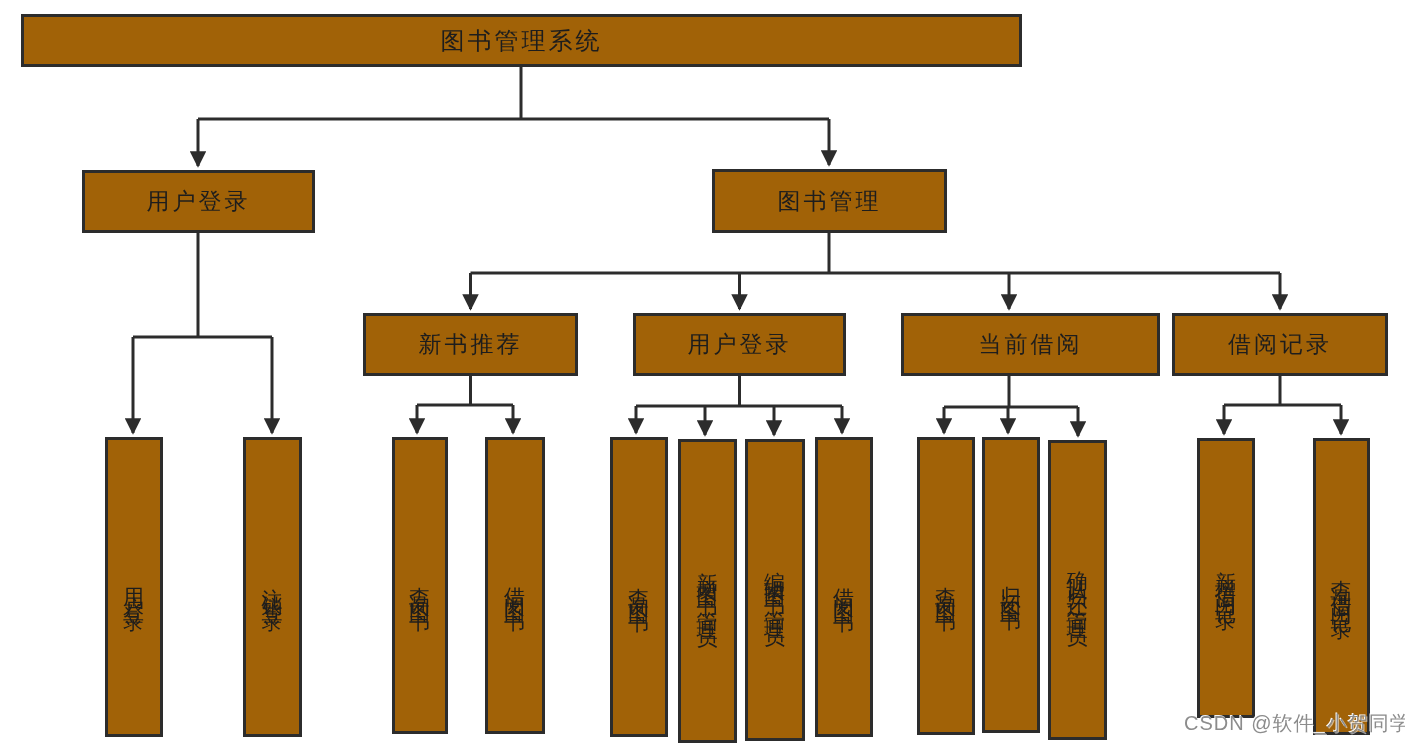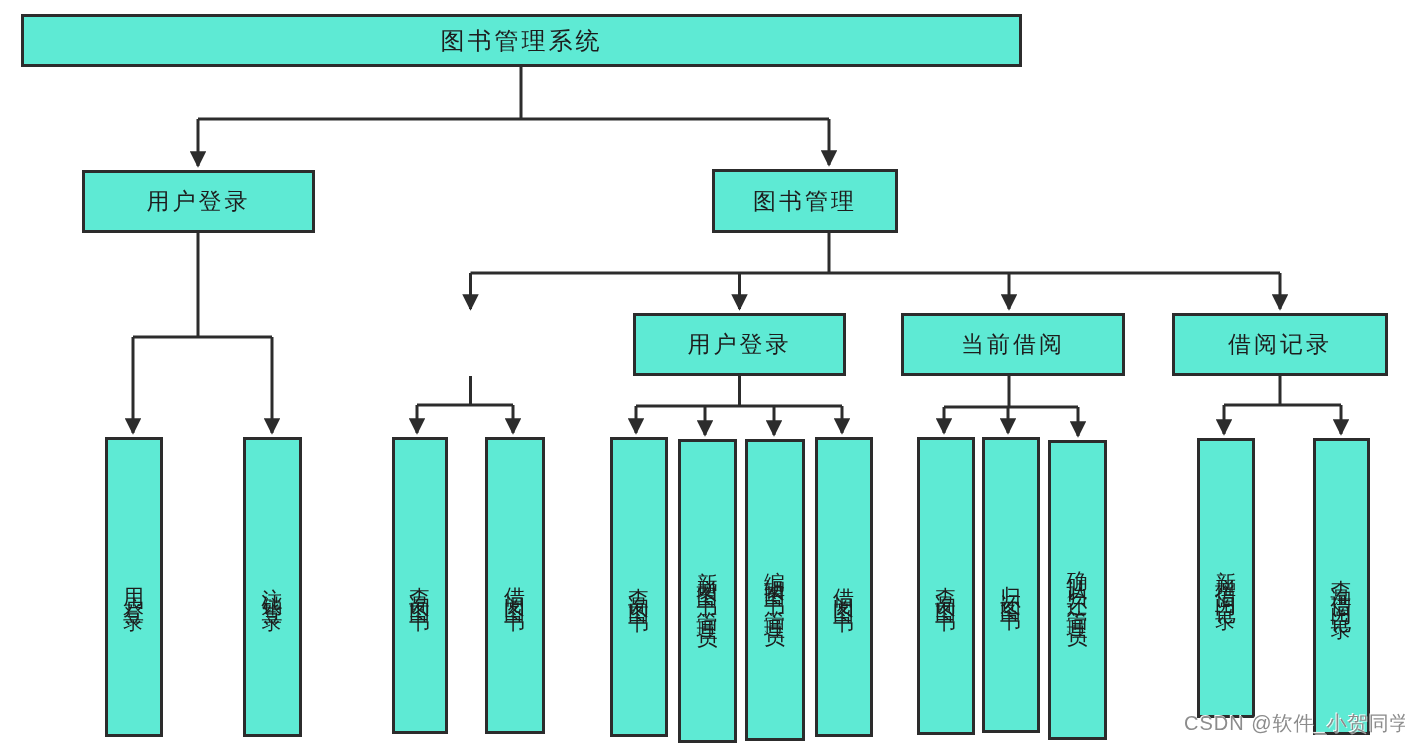--- a/index.html
+++ b/index.html
@@ -11,21 +11,21 @@
   html,body{margin:0;padding:0;background:var(--background);}
   #canvas{
     position:relative;width:1405px;height:747px;background:var(--background);
     font-family:"Liberation Sans","DejaVu Sans",sans-serif;color:var(--text);
     overflow:hidden;
   }
   #wires{position:absolute;left:0;top:0;z-index:0;}
   #wires path{stroke:var(--line);stroke-width:3;fill:none;}
   #wires marker path{fill:var(--line);stroke:none;}
   .box{
-    position:absolute;box-sizing:border-box;background:#5eead4;
+    position:absolute;box-sizing:border-box;background:#a16207;
     border:3px solid var(--line);display:flex;align-items:center;justify-content:center;
     z-index:1;text-align:center;
   }
   .h{font-size:23px;letter-spacing:3px;white-space:nowrap;}
   .root-label{font-size:24px;}
   .v span{
     writing-mode:vertical-rl;font-size:21px;letter-spacing:8px;line-height:1.1;
   }
   .watermark{
     position:absolute;left:1184px;top:710px;z-index:3;font-size:20px;
@@ -73,24 +73,25 @@
     <path marker-end="url(#arrowhead)" d="M944 407 V433"></path>
     <path marker-end="url(#arrowhead)" d="M1008 407 V433"></path>
     <path marker-end="url(#arrowhead)" d="M1078 407 V436"></path>
     <path marker-end="url(#arrowhead)" d="M1224 405 V434"></path>
     <path marker-end="url(#arrowhead)" d="M1341 405 V434"></path>
   </svg>
 
   <div class="box h root-label" style="left:21px;top:14px;width:1001px;height:53px">图书管理系统</div>
 
   <div class="box h" style="left:82px;top:170px;width:233px;height:63px">用户登录</div>
-  <div class="box h" style="left:712px;top:169px;width:186px;height:64px">图书管理</div>
+  <div class="box h" style="left:712px;top:169px;width:235px;height:64px">图书管理</div>
 
+  <div class="box h" style="left:363px;top:313px;width:215px;height:63px">新书推荐</div>
   <div class="box h" style="left:633px;top:313px;width:213px;height:63px">用户登录</div>
-  <div class="box h" style="left:901px;top:313px;width:224px;height:63px">当前借阅</div>
+  <div class="box h" style="left:901px;top:313px;width:259px;height:63px">当前借阅</div>
   <div class="box h" style="left:1172px;top:313px;width:216px;height:63px">借阅记录</div>
 
   <div class="box v" style="left:105px;top:437px;width:58px;height:300px">
     <span>用户登录</span>
   </div>
   <div class="box v" style="left:243px;top:437px;width:59px;height:300px">
     <span>注销登录</span>
   </div>
 
   <div class="box v" style="left:392px;top:437px;width:56px;height:297px">

